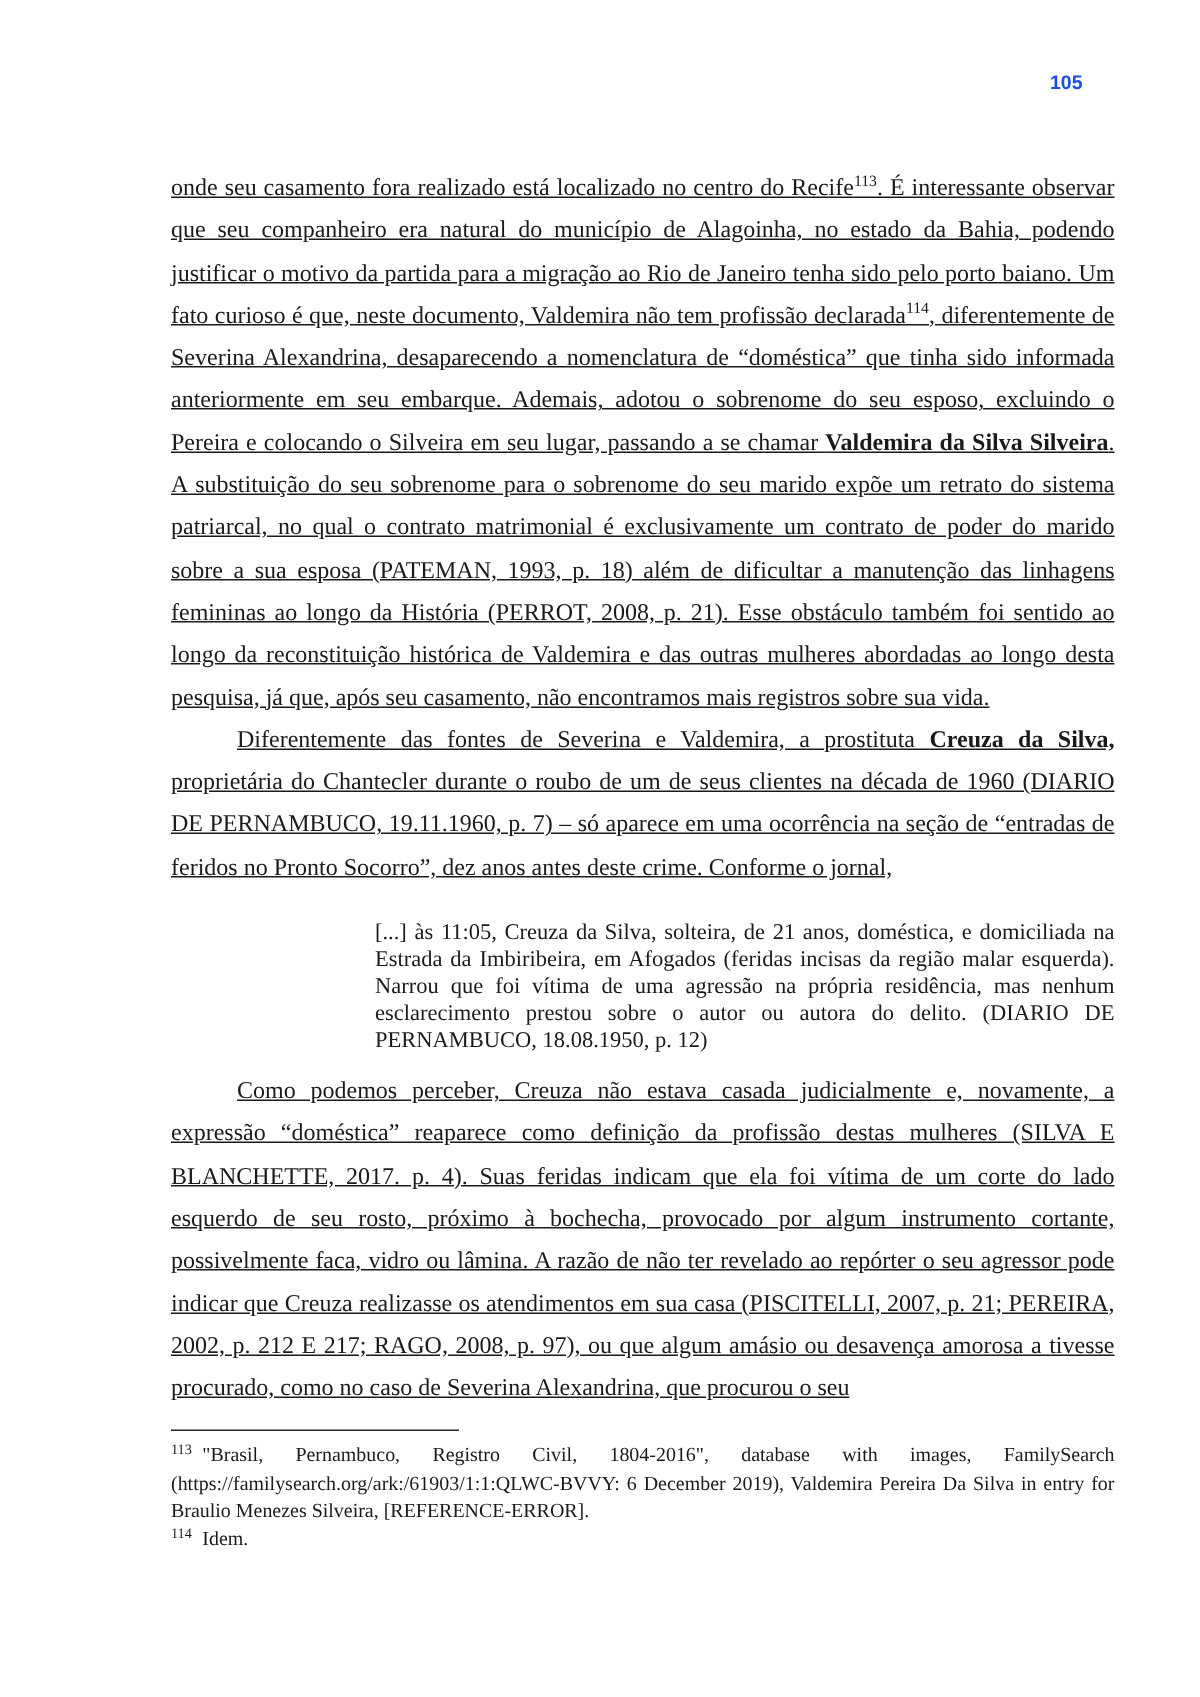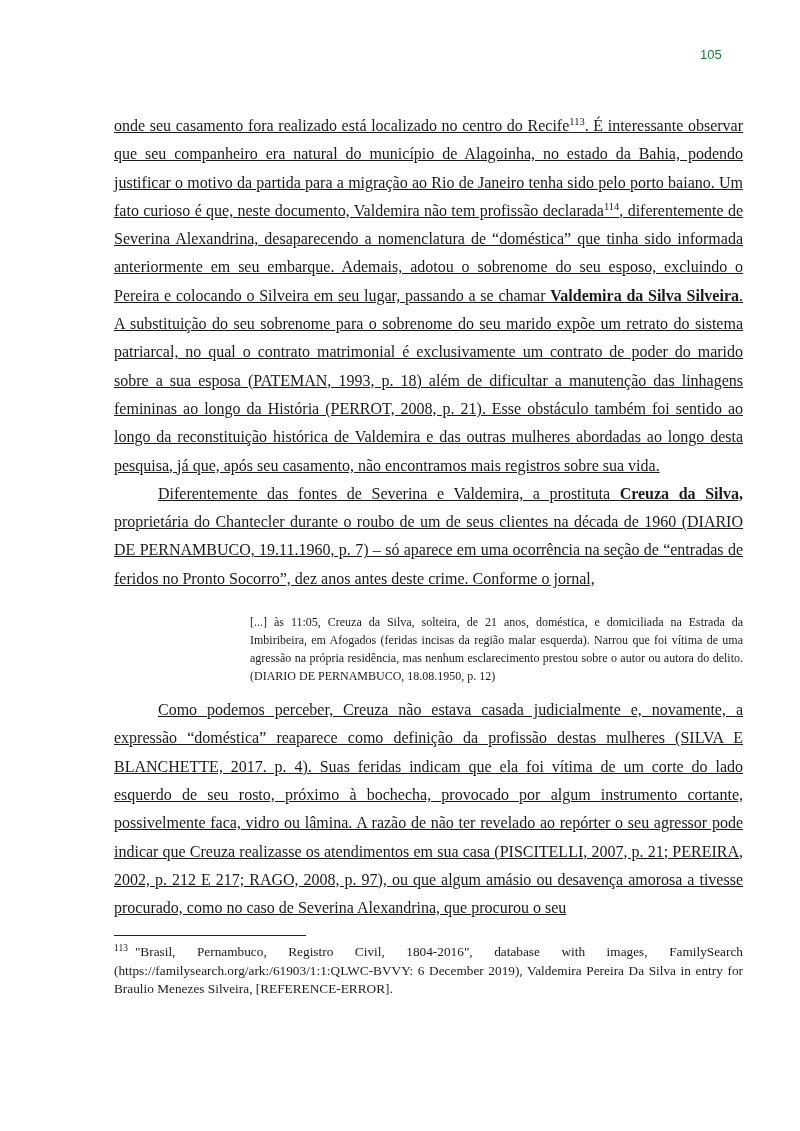--- a/index.html
+++ b/index.html
@@ -11,21 +11,22 @@
     font-family: "Liberation Serif", serif;
     color: #1a1a1a;
     overflow: hidden;
   }
   .page-number {
     position: absolute;
     top: 47px;
     left: 700px;
     font-family: "Liberation Sans", sans-serif;
     font-size: 13px;
-    color: #15803d;
+    color: #1d4ed8;
+    font-weight: bold;
   }
   .content {
     position: absolute;
     left: 114px;
     top: 112px;
     width: 629px;
   }
   p.body-par {
     margin: 0;
     font-size: 16px;
@@ -35,21 +36,21 @@
   }
   p.indented { text-indent: 44px; }
   sup.fn-ref {
     font-size: 10.5px;
     line-height: 0;
     vertical-align: super;
   }
   blockquote.quote {
     margin: 20px 0 11px 136px;
     width: 493px;
-    font-size: 12px;
+    font-size: 15px;
     line-height: 18px;
     text-align: justify;
   }
   hr.fn-sep {
     width: 192px;
     border: 0;
     border-top: 1px solid #222222;
     margin: 13px 0 7px 0;
   }
   p.footnote {
@@ -79,16 +80,17 @@
     <p class="body-par indented"><span>Diferentemente das fontes de Severina e Valdemira, a prostituta </span><b>Creuza da Silva,</b><span> proprietária do Chantecler durante o roubo de um de seus clientes na década de 1960 (DIARIO DE PERNAMBUCO, 19.11.1960, p. 7) – só aparece em uma ocorrência na seção de “entradas de feridos no Pronto Socorro”, dez anos antes deste crime. Conforme o jornal,</span></p>
 
     <blockquote class="quote"><span>[...] às 11:05, Creuza da Silva, solteira, de 21 anos, doméstica, e domiciliada na Estrada da Imbiribeira, em Afogados (feridas incisas da região malar esquerda). Narrou que foi vítima de uma agressão na própria residência, mas nenhum esclarecimento prestou sobre o autor ou autora do delito. (DIARIO DE PERNAMBUCO, 18.08.1950, p. 12)</span></blockquote>
 
     <p class="body-par indented"><span>Como podemos perceber, Creuza não estava casada judicialmente e, novamente, a expressão “doméstica” reaparece como definição da profissão destas mulheres (SILVA E BLANCHETTE, 2017. p. 4). Suas feridas indicam que ela foi vítima de um corte do lado esquerdo de seu rosto, próximo à bochecha, provocado por algum instrumento cortante, possivelmente faca, vidro ou lâmina. A razão de não ter revelado ao repórter o seu agressor pode indicar que Creuza realizasse os atendimentos em sua casa (PISCITELLI, 2007, p. 21; PEREIRA, 2002, p. 212 E 217; RAGO, 2008, p. 97), ou que algum amásio ou desavença amorosa a tivesse procurado, como no caso de Severina Alexandrina, que procurou o seu</span></p>
 
     <hr class="fn-sep">
 
     <p class="footnote"><sup>113</sup><span>"Brasil, Pernambuco, Registro Civil, 1804-2016", database with images, FamilySearch (https://familysearch.org/ark:/61903/1:1:QLWC-BVVY: 6 December 2019), Valdemira Pereira Da Silva in entry for Braulio Menezes Silveira, [REFERENCE-ERROR].</span></p>
 
+    <p class="footnote"><sup>114</sup><span>Idem.</span></p>
 
   </main>
 
 </div>
 
 </body></html>

